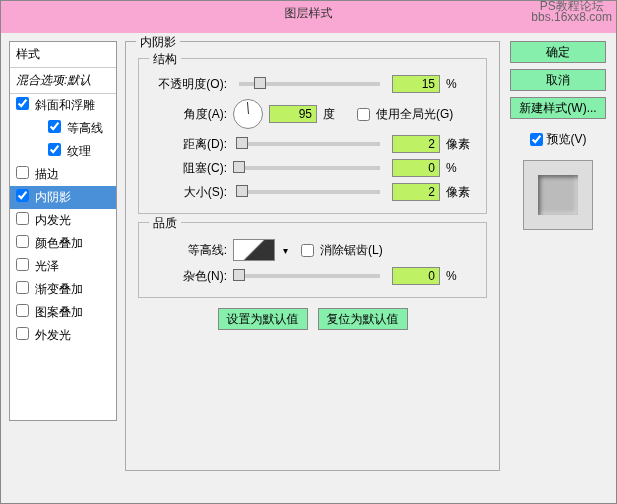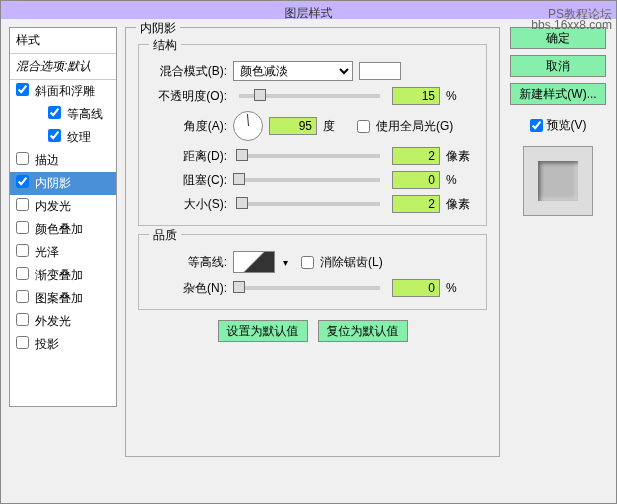--- a/index.html
+++ b/index.html
@@ -1,19 +1,19 @@
 <!DOCTYPE html>
 <html><head>
 <meta charset="utf-8">
 <style>
 * { box-sizing: border-box; font-family: "Microsoft YaHei", SimSun, sans-serif; font-size: 12px; }
 body { margin: 0; background: #b090b0; padding: 0; }
 .window { width: 617px; height: 504px; background: #f0f0f0; border: 1px solid #888; }
-.titlebar { height: 18px; background: #c4b5fd; text-align: center; line-height: 24px; color: #333; position: relative; }
-.watermark { position: absolute; right: 4px; top: 8px; font-size: 10px; color: #666; text-align: right; line-height: 11px; }
+.titlebar { height: 32px; background: #f9a8d4; text-align: center; line-height: 24px; color: #333; position: relative; }
+.watermark { position: absolute; right: 4px; top: 0; font-size: 10px; color: #666; line-height: 11px; }
 .content { display: flex; padding: 8px; gap: 8px; height: calc(100% - 24px); }
 .left-panel { width: 108px; }
 .style-list { border: 1px solid #999; background: #fff; height: 380px; }
 .style-header { padding: 4px 6px; border-bottom: 1px solid #ccc; }
 .style-subheader { padding: 4px 6px; border-bottom: 1px solid #ccc; font-style: italic; }
 .style-item { padding: 3px 6px; display: flex; align-items: flex-start; gap: 4px; cursor: pointer; }
 .style-item.indent { padding-left: 20px; margin-left: 18px; }
 .style-item.selected { background: #4a90d9; color: #fff; }
 .style-item input[type=checkbox] { margin: 0 2px 0 0; width: 13px; height: 13px; }
 .middle-panel { flex: 1; }
@@ -96,42 +96,31 @@
               <span>渐变叠加</span>
             </div>
             <div class="style-item">
               <input type="checkbox" style="">
               <span>图案叠加</span>
             </div>
             <div class="style-item">
               <input type="checkbox" style="">
               <span>外发光</span>
             </div>
-            <div class="style-item">
-              <input type="checkbox" style="">
-              <span>投影</span>
-            </div>
           </div>
       </div>
     </div>
 
     <div class="middle-panel">
       <div class="fieldset" style="height:430px;">
         <div class="fieldset-title">内阴影</div>
 
         <div class="sub-fieldset">
           <div class="fieldset-title">结构</div>
 
-          <div class="row">
-            <span class="row-label">混合模式(B):</span>
-            <select class="select">
-              <option>颜色减淡</option>
-            </select>
-            <span class="color-swatch"></span>
-          </div>
 
           <div class="row">
             <span class="row-label">不透明度(O):</span>
             <div class="slider">
                 <div class="slider-thumb" style="left:15%"></div>
               </div>
             <input class="num-input" value="15" style="">
             <span class="unit">%</span>
           </div>
 

